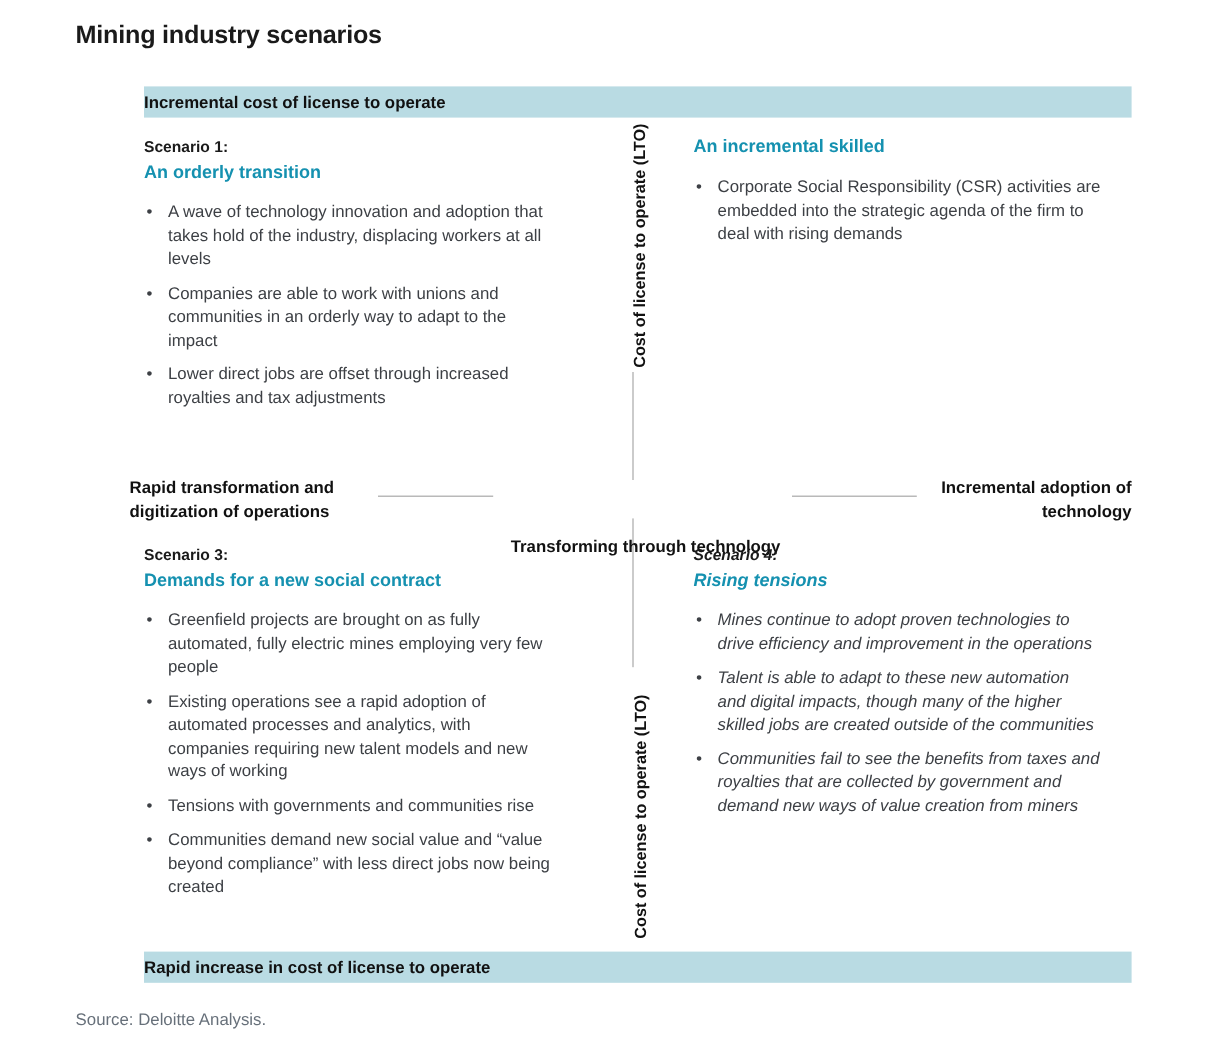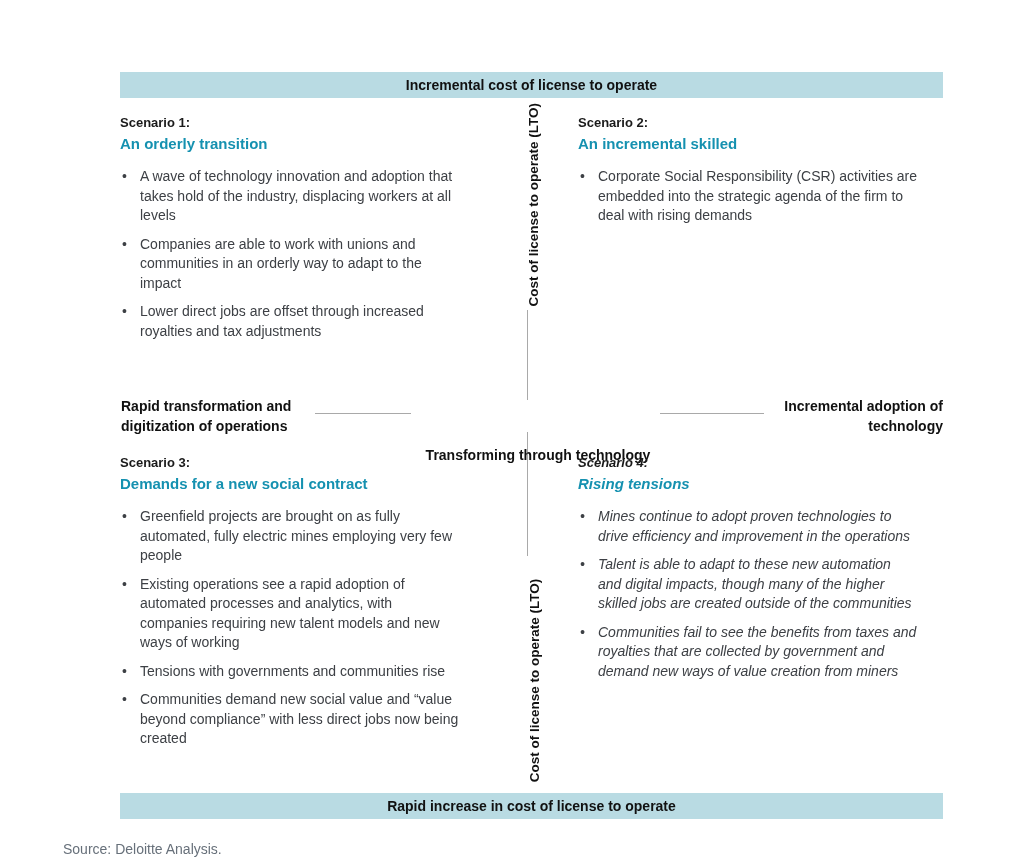--- a/index.html
+++ b/index.html
@@ -31,21 +31,20 @@
   }
   .banner {
     position: absolute;
     left: 120px;
     width: 823px;
     height: 26px;
     background: var(--banner);
     color: #111111;
     font-size: 14px;
     font-weight: bold;
-    text-align: center;
     line-height: 26px;
   }
   .banner.top { top: 72px; }
   .banner.bottom { top: 793px; }
 
   .quadrant { position: absolute; }
   .q1 { left: 120px; top: 112px; width: 372px; }
   .q2 { left: 578px; top: 112px; width: 366px; }
   .q3 { left: 120px; top: 452px; width: 372px; }
   .q4 { left: 578px; top: 452px; width: 366px; font-style: italic; }
@@ -114,37 +113,38 @@
   .hline.left { left: 315px; width: 96px; }
   .hline.right { left: 660px; width: 104px; }
 
   .haxis-label {
     position: absolute;
     font-size: 14px;
     font-weight: bold;
     color: #111111;
     line-height: 20px;
   }
-  .haxis-label.left { left: 121px; top: 396px; width: 195px; text-align: left; }
+  .haxis-label.left { left: 108px; top: 396px; width: 195px; text-align: left; }
   .haxis-label.center { left: 407px; top: 405px; width: 262px; text-align: center; margin-top: 40px; }
   .haxis-label.right { left: 748px; top: 396px; width: 195px; text-align: right; }
 
   .source {
     position: absolute;
     left: 63px;
     top: 841px;
     font-size: 14px;
     color: var(--source-gray);
   }
 </style>
 </head>
 <body>
 
 <div class="page">
 
+  <h1 class="title">Mining industry scenarios</h1>
 
   <div class="banner top">Incremental cost of license to operate</div>
 
   <div class="vlabel top">Cost of license to operate (LTO)</div>
   <div class="vline seg-top"></div>
   <div class="vline seg-bottom"></div>
   <div class="vlabel bottom">Cost of license to operate (LTO)</div>
 
   <div class="haxis-label left">Rapid transformation and digitization of operations</div>
   <div class="hline left"></div>
@@ -156,21 +156,20 @@
     <div class="q-label">Scenario 1:</div>
     <div class="q-title">An orderly transition</div>
     <ul class="bullets">
         <li>A wave of technology innovation and adoption that takes hold of the industry, displacing workers at all levels</li>
         <li>Companies are able to work with unions and communities in an orderly way to adapt to the impact</li>
         <li>Lower direct jobs are offset through increased royalties and tax adjustments</li>
       </ul>
   </div>
 
   <div class="quadrant q2">
-    <div class="q-label">Scenario 2:</div>
     <div class="q-title">An incremental skilled</div>
     <ul class="bullets">
         <li>Corporate Social Responsibility (CSR) activities are embedded into the strategic agenda of the firm to deal with rising demands</li>
       </ul>
   </div>
 
   <div class="quadrant q3">
     <div class="q-label">Scenario 3:</div>
     <div class="q-title">Demands for a new social contract</div>
     <ul class="bullets">

